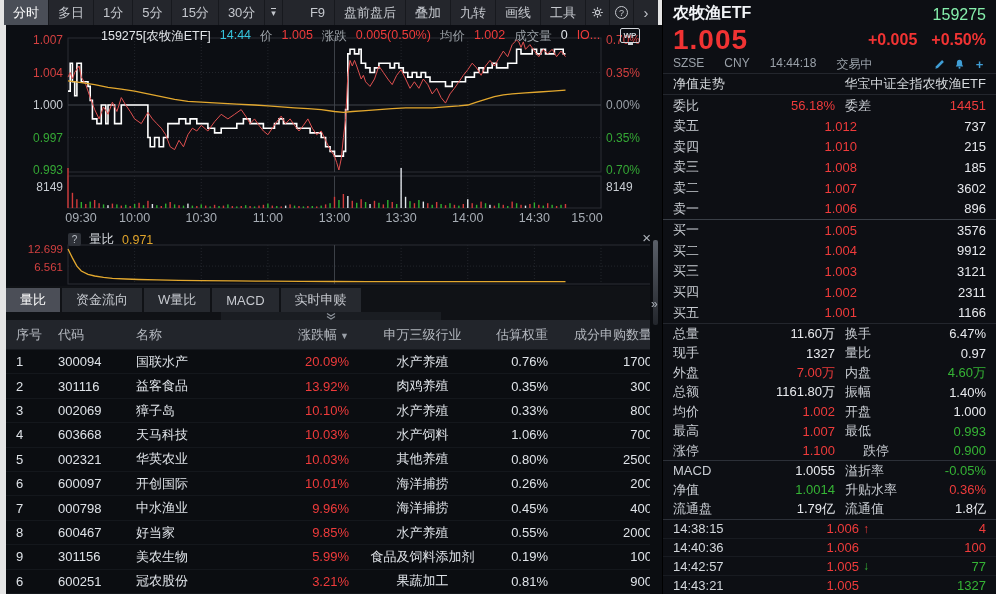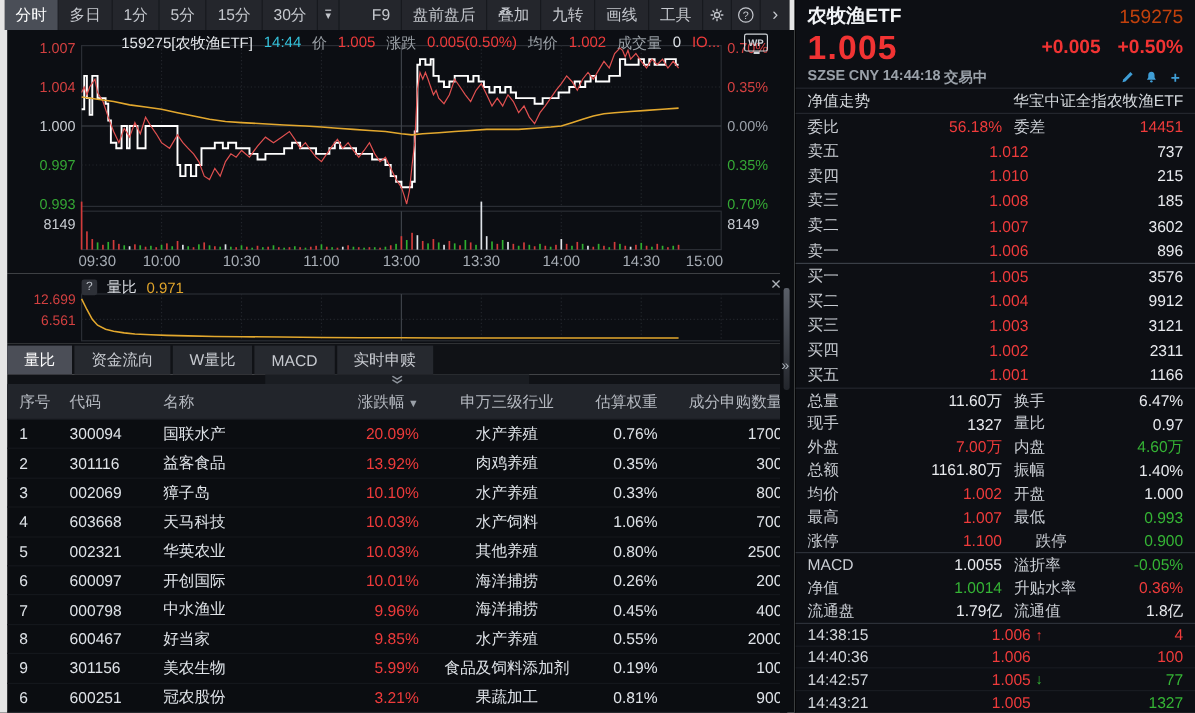--- a/index.html
+++ b/index.html
@@ -51,26 +51,26 @@
   .sort-caret { font-size:9px; color:#9aa0a8; margin-left:3px; }
 
   .v-divider { position:absolute; right:0; top:25px; bottom:0; width:12px; background:#0b0d11; z-index:3; }
   .v-divider .bar { position:absolute; left:3px; top:215px; width:5px; height:85px; background:linear-gradient(#5a5f68,#23262c); border-radius:2px; }
   .v-divider .chev { position:absolute; left:1px; top:272px; color:#aab0b8; font-size:12px; }
 
   
   .right-col { width:334px; background:#0d0f14; border-left:1px solid #000; display:flex; flex-direction:column; font-size:13px; }
   .rp-name { height:24px; flex:0 0 24px; display:flex; justify-content:space-between; align-items:flex-end; padding:3px 10px 0; }
   .rp-name .nm { font-size:16px; font-weight:bold; color:#f2f4f7; }
-  .rp-name .cd { font-size:16px; color:#c2410c; }
+  .rp-name .cd { font-size:16px; color:#86efac; }
   .rp-price-row { height:31px; flex:0 0 31px; display:flex; justify-content:space-between; align-items:center; padding:0 10px; }
   .big-price { font-size:28px; font-weight:bold; color:#f13333; letter-spacing:1px; line-height:1; }
   .chg-group { display:flex; gap:14px; color:#f13333; font-weight:bold; font-size:16px; }
   .rp-meta { height:19px; flex:0 0 19px; display:flex; justify-content:space-between; align-items:center; padding:0 10px; color:#9aa1a9; font-size:12px; border-bottom:1px solid #23262d; }
-  .meta-left { display:flex; gap:3px;font-weight:bold; }
+  .meta-left { display:flex; gap:20px; }
   .meta-icons { display:flex; gap:7px; align-items:center; }
   .mi { width:13px; height:13px; display:flex; align-items:center; justify-content:center; color:#3f9ed6; font-weight:bold; }
   .rp-nav { height:21px; flex:0 0 21px; display:flex; justify-content:space-between; align-items:center; padding:0 10px; border-bottom:1px solid #23262d; color:#d6dade; }
   .grid4 { display:grid; grid-template-columns:56px 106px 86px 1fr; align-items:center; padding:0 10px; }
   .rp-ratio { height:21px; flex:0 0 21px; }
   .lab { color:#c9cdd3; } .vr-r { text-align:right; }
   .v-r { color:#ef3b3b; } .v-g { color:#35b435; } .v-w { color:#e8eaee; }
   .ob-row { height:20.6px; flex:0 0 20.6px; display:grid; grid-template-columns:64px 120px 1fr; align-items:center; padding:0 10px; }
   .ob-row .pr { text-align:right; color:#ef3b3b; }
   .ob-row .vol { text-align:right; color:#e8eaee; }

